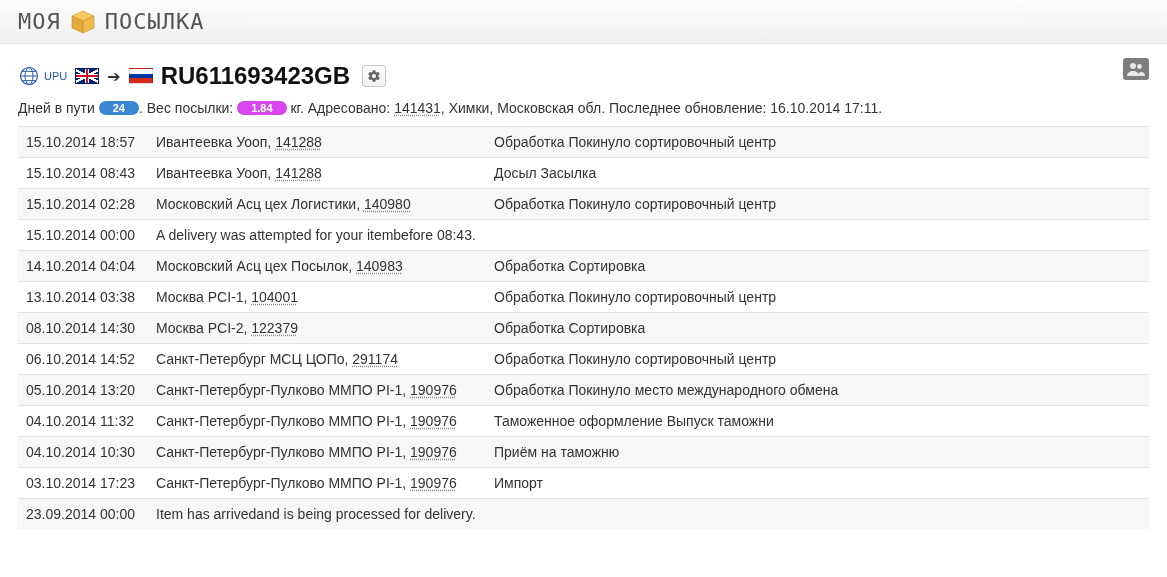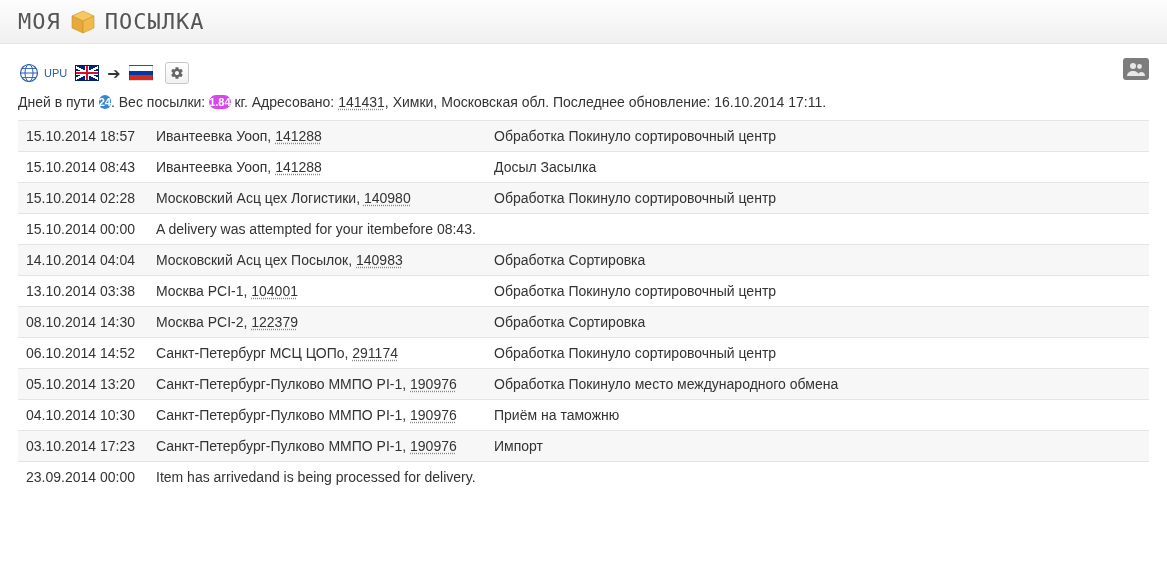--- a/index.html
+++ b/index.html
@@ -90,21 +90,21 @@
     color:#555;
   }
   .summary {
     font-size: 14px;
     color:#333;
     margin-bottom: 10px;
   }
   .badge {
     display:inline-block;
     border-radius: 9px;
-    padding: 1px 0;
+    padding: 1px 14px;
     font-size: 11px;
     font-weight: bold;
     color:#fff;
     vertical-align: 1px;
   }
   .badge-blue { background:#3a87d1; }
   .badge-grey { background:#d946ef; }
   .zip-link {
     color:#333;
     text-decoration: underline dotted;
@@ -167,20 +167,21 @@
         <ellipse cx="10" cy="10" rx="4" ry="8.5" fill="none" stroke="#2a5db0" stroke-width="1"></ellipse>
         <line x1="1.5" y1="10" x2="18.5" y2="10" stroke="#2a5db0" stroke-width="1"></line>
         <line x1="3" y1="5.5" x2="17" y2="5.5" stroke="#2a5db0" stroke-width="0.9"></line>
         <line x1="3" y1="14.5" x2="17" y2="14.5" stroke="#2a5db0" stroke-width="0.9"></line>
       </svg>
     </span>
     <span class="upu-label">UPU</span>
     <span class="flag flag-uk"></span>
     <span class="arrow">➔</span>
     <span class="flag flag-ru"></span>
+    <span class="track-num">RU611693423GB</span>
     <span class="gear-btn">
       <svg width="14" height="14" viewBox="0 0 24 24" fill="#666">
         <path d="M19.4 13c.04-.33.06-.66.06-1s-.02-.67-.06-1l2.11-1.65c.19-.15.24-.42.12-.64l-2-3.46c-.12-.22-.39-.3-.61-.22l-2.49 1c-.52-.4-1.08-.73-1.69-.98l-.38-2.65C14.42 2.18 14.23 2 14 2h-4c-.23 0-.42.18-.46.4l-.38 2.65c-.61.25-1.17.58-1.69.98l-2.49-1c-.22-.08-.49 0-.61.22l-2 3.46c-.12.22-.07.49.12.64L4.6 11c-.04.33-.06.66-.06 1s.02.67.06 1l-2.11 1.65c-.19.15-.24.42-.12.64l2 3.46c.12.22.39.3.61.22l2.49-1c.52.4 1.08.73 1.69.98l.38 2.65c.04.22.23.4.46.4h4c.23 0 .42-.18.46-.4l.38-2.65c.61-.25 1.17-.58 1.69-.98l2.49 1c.22.08.49 0 .61-.22l2-3.46c.12-.22.07-.49-.12-.64L19.4 13zM12 15.5c-1.93 0-3.5-1.57-3.5-3.5s1.57-3.5 3.5-3.5 3.5 1.57 3.5 3.5-1.57 3.5-3.5 3.5z"></path>
       </svg>
     </span>
     <span class="people-icon">
       <svg width="18" height="14" viewBox="0 0 18 14" fill="#e8e8e8">
         <circle cx="6" cy="4" r="3"></circle>
           <circle cx="12.5" cy="4.5" r="2.4"></circle>
         <path d="M0 14c0-3 2.7-5 6-5s6 2 6 5H0z"></path>
@@ -241,20 +242,25 @@
           <td class="col-date">06.10.2014 14:52</td>
           <td class="col-loc"><span>Санкт-Петербург МСЦ ЦОПо, </span><span class="loc-zip">291174</span></td>
           <td class="col-status">Обработка Покинуло сортировочный центр</td>
         </tr>
         <tr>
           <td class="col-date">05.10.2014 13:20</td>
           <td class="col-loc"><span>Санкт-Петербург-Пулково ММПО PI-1, </span><span class="loc-zip">190976</span></td>
           <td class="col-status">Обработка Покинуло место международного обмена</td>
         </tr>
         <tr>
+          <td class="col-date">04.10.2014 11:32</td>
+          <td class="col-loc"><span>Санкт-Петербург-Пулково ММПО PI-1, </span><span class="loc-zip">190976</span></td>
+          <td class="col-status">Таможенное оформление Выпуск таможни</td>
+        </tr>
+        <tr>
           <td class="col-date">04.10.2014 10:30</td>
           <td class="col-loc"><span>Санкт-Петербург-Пулково ММПО PI-1, </span><span class="loc-zip">190976</span></td>
           <td class="col-status">Приём на таможню</td>
         </tr>
         <tr>
           <td class="col-date">03.10.2014 17:23</td>
           <td class="col-loc"><span>Санкт-Петербург-Пулково ММПО PI-1, </span><span class="loc-zip">190976</span></td>
           <td class="col-status">Импорт</td>
         </tr>
         <tr>

